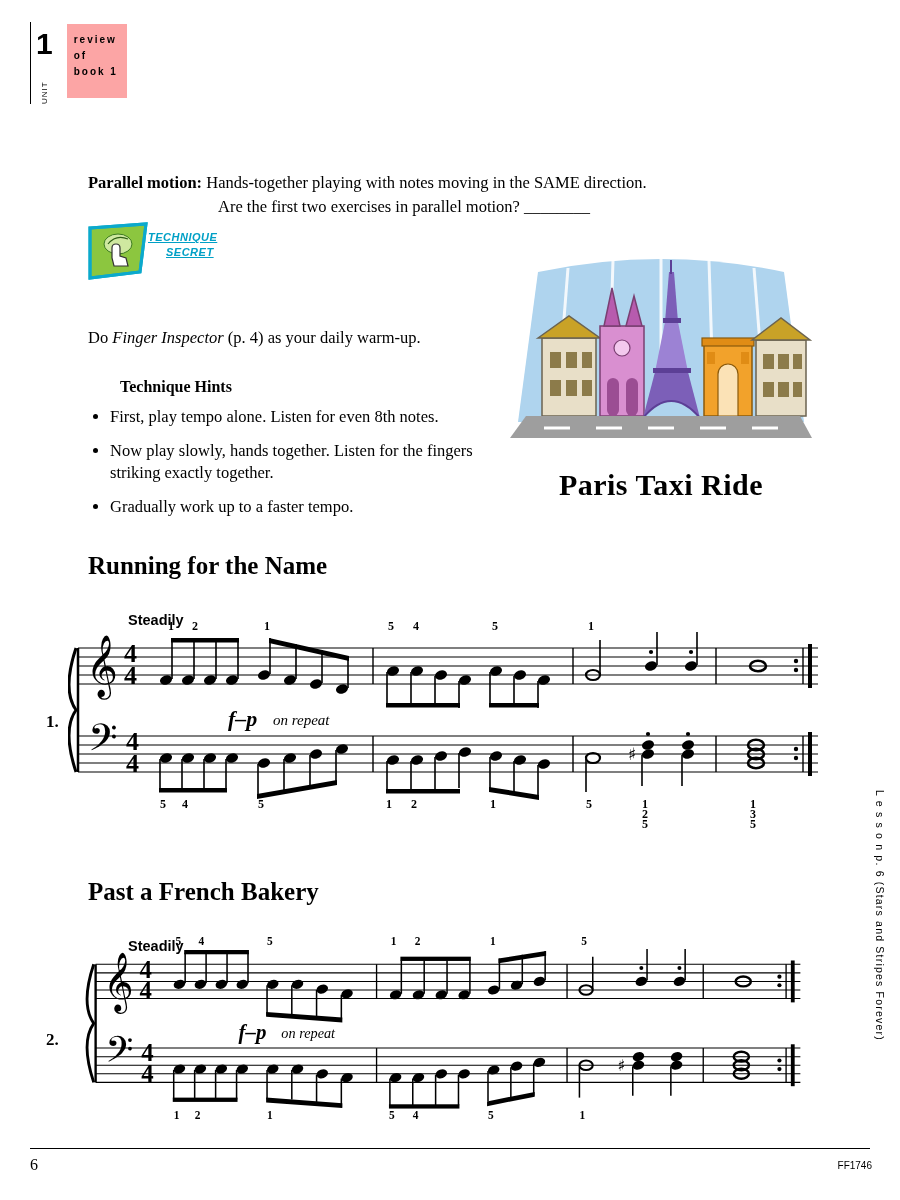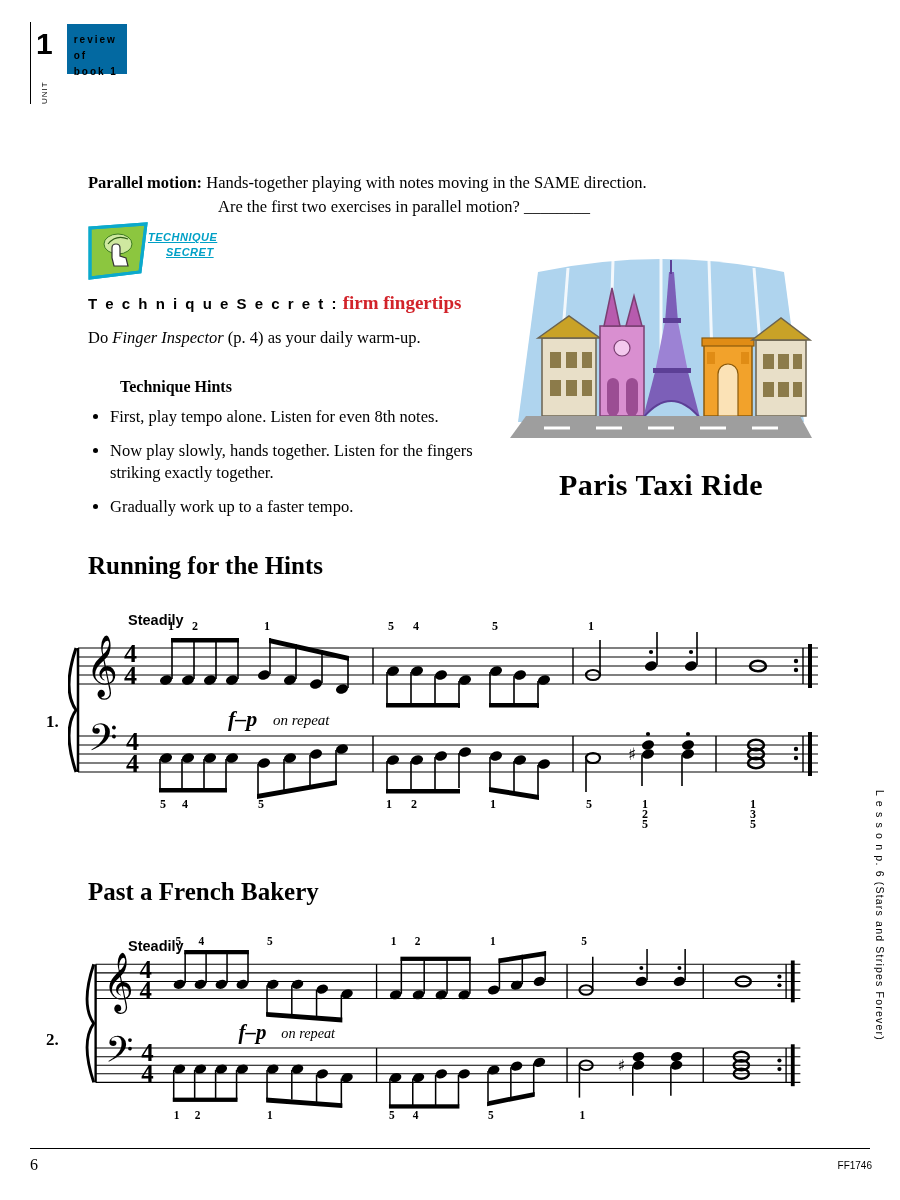--- a/index.html
+++ b/index.html
@@ -50,23 +50,23 @@
     font-size: 8px;
     letter-spacing: 1px;
     writing-mode: vertical-rl;
     transform: rotate(180deg);
     margin-left: 7px;
     margin-top: 2px;
     height: 44px;
   }
   .review-box {
     margin-left: 14px;
-    background: #0369a1;
+    background: #fca5a5;
     width: 60px;
-    height: 50px;
+    height: 74px;
     position: relative;
   }
   .review-box .line {
     position: absolute;
     left: 7px;
     font-family: "Liberation Sans", sans-serif;
     font-weight: bold;
     font-size: 10px;
     letter-spacing: 2px;
     color: #000;
@@ -292,24 +292,20 @@
       <ellipse cx="30" cy="22" rx="14" ry="10" fill="#CFE8A0" stroke="#3B7A1F" stroke-width="1"></ellipse>
       <path d="M20 22 q8 -10 20 -5" fill="none" stroke="#2e5e14" stroke-width="1.2"></path>
       <path d="M24 36 l0 -10 q0 -4 4 -4 q4 0 4 4 l0 8 l6 2 l2 8 l-14 0 z" fill="#ffffff" stroke="#333" stroke-width="1.2"></path>
     </svg>
     <div class="badge-text">
       <span>TECHNIQUE</span>
       <span class="second">SECRET</span>
     </div>
   </div>
 
-  <div class="tech-secret-line">
-    <span class="label">T e c h n i q u e   S e c r e t :</span>
-    <span class="value">firm fingertips</span>
-  </div>
 
   <div class="finger-inspector">
     <span>Do </span><i>Finger Inspector</i><span> (p. 4) as your daily warm-up.</span>
   </div>
 
   <div class="hints-title">Technique Hints</div>
   <ul class="hints">
     <li>First, play tempo alone. Listen for even 8th notes.</li>
     <li>Now play slowly, hands together. Listen for the fingers striking exactly together.</li>
     <li>Gradually work up to a faster tempo.</li>
@@ -380,21 +376,21 @@
       <line x1="36" y1="176" x2="62" y2="176"></line>
       <line x1="88" y1="176" x2="114" y2="176"></line>
       <line x1="140" y1="176" x2="166" y2="176"></line>
       <line x1="192" y1="176" x2="218" y2="176"></line>
       <line x1="244" y1="176" x2="270" y2="176"></line>
     </g>
   </svg>
 
   <div class="title-paris">Paris Taxi Ride</div>
 
-  <div class="song-title" id="song1-title">Running for the Hints</div>
+  <div class="song-title" id="song1-title">Running for the Name</div>
 
   <svg class="score" id="score1" viewBox="0 0 760 220">
 
     <g stroke="#000" stroke-width="1.1">
       <line x1="10" y1="40" x2="750" y2="40"></line>
       <line x1="10" y1="49" x2="750" y2="49"></line>
       <line x1="10" y1="58" x2="750" y2="58"></line>
       <line x1="10" y1="67" x2="750" y2="67"></line>
       <line x1="10" y1="76" x2="750" y2="76"></line>
       <line x1="10" y1="128" x2="750" y2="128"></line>

